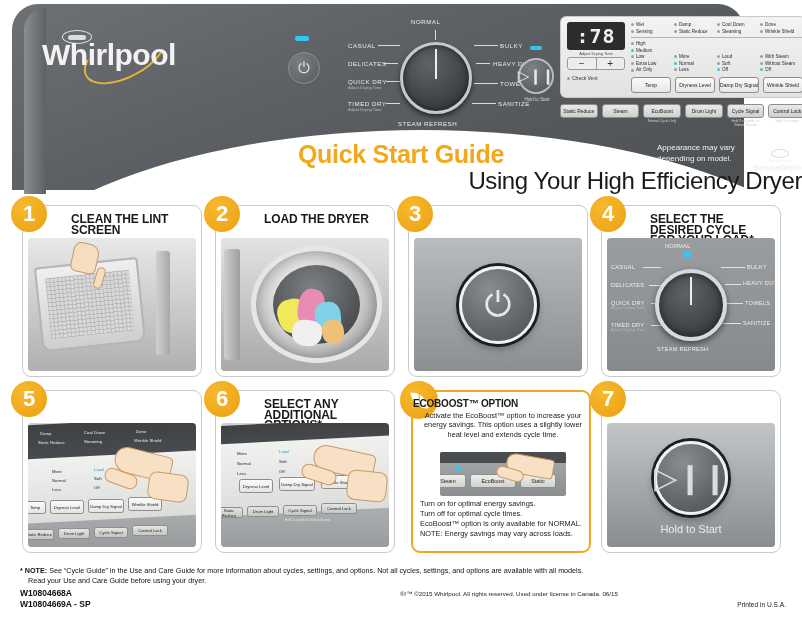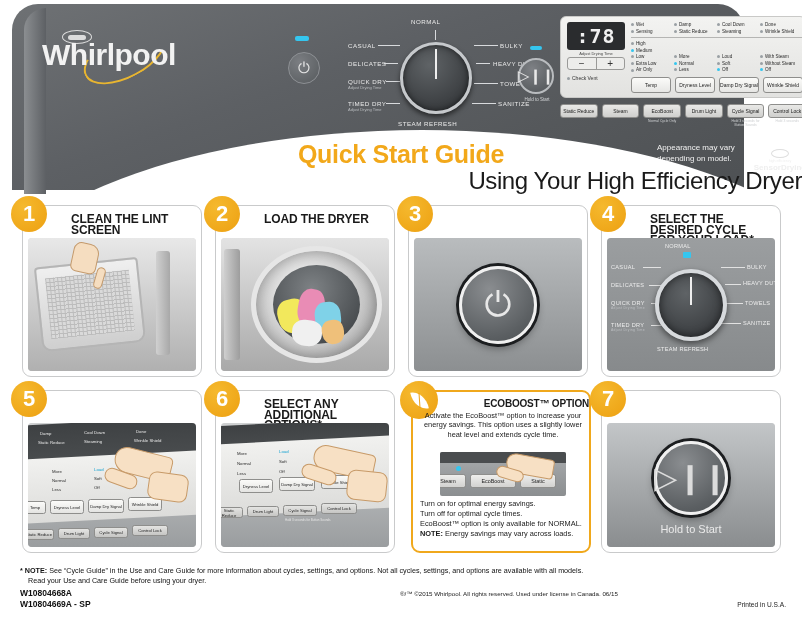--- a/index.html
+++ b/index.html
@@ -264,37 +264,37 @@
   .eco-leaf .lf{
     width:15px; height:19px; background:#fff;
     border-radius: 0 100% 0 100%;
     transform: rotate(-12deg);
     position:relative;
   }
   .eco-leaf .lf::after{
     content:''; position:absolute; left:7px; top:2px; width:1px; height:15px;
     background:#eda011; transform:rotate(8deg);
   }
-  .eco-h{ position:absolute; left:0; top:6px; width:100%; text-align:right;
+  .eco-h{ position:absolute; left:0; top:6px; width:100%; text-align:left;
           font-size:10px; font-weight:bold; color:#1a1a1a; letter-spacing:-0.2px;}
   .eco-p{ position:absolute; left:6px; top:19px; width:168px; text-align:center;
           font-size:7.4px; color:#1a1a1a; line-height:9.4px;}
   .eco-img{
     position:absolute; left:27px; top:60px; width:126px; height:44px;
     background:linear-gradient(180deg,#a9acae,#8b8e90);
     border-radius:2px; overflow:hidden;
   }
   .eco-img .strip{position:absolute; left:0; top:0; width:100%; height:26%; background:#4a4d4f;}
   .eco-img .eb{
     position:absolute; border:1px solid #8e8e8c; border-radius:2.5px;
     background:linear-gradient(180deg,#eeeeec,#d2d2d0);
     font-size:5.4px; color:#222; display:flex; align-items:center; justify-content:center;
   }
   .eco-lines{ position:absolute; left:7px; top:107px; width:168px; font-size:7.4px; color:#1a1a1a; line-height:10px;}
-  .eco-lines .nb{ font-weight:bold; }
+  .eco-lines .nb{ font-weight:normal; }
 
   
   .footnote{ position:absolute; left:20px; top:566px; width:762px; font-size:7.2px; color:#111; line-height:9.5px;}
   .footnote b{font-weight:bold;}
   .model{ position:absolute; left:20px; top:588px; font-size:8.5px; font-weight:bold; color:#111; line-height:11px;}
   .copy{ position:absolute; left:400px; top:590px; width:300px; font-size:6.2px; color:#222;}
   .printed{ position:absolute; right:16px; top:601px; font-size:6.6px; color:#222;}
 </style>
 </head>
 <body>

